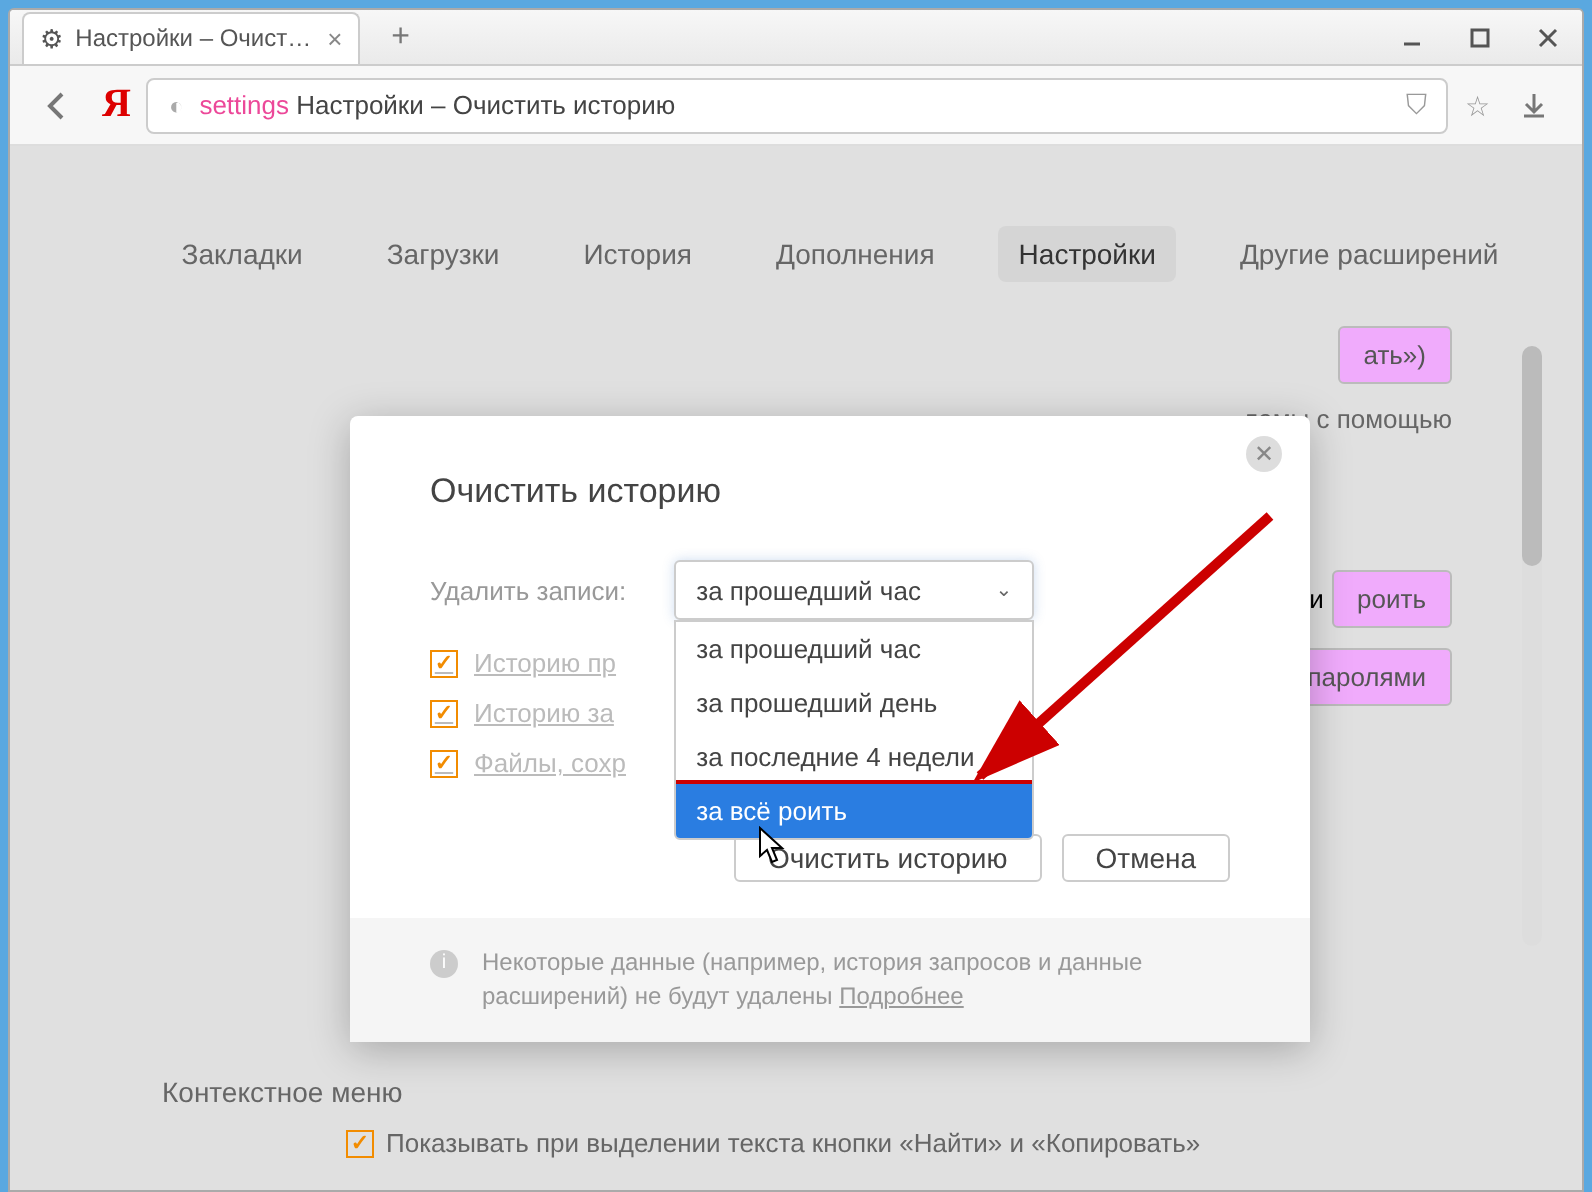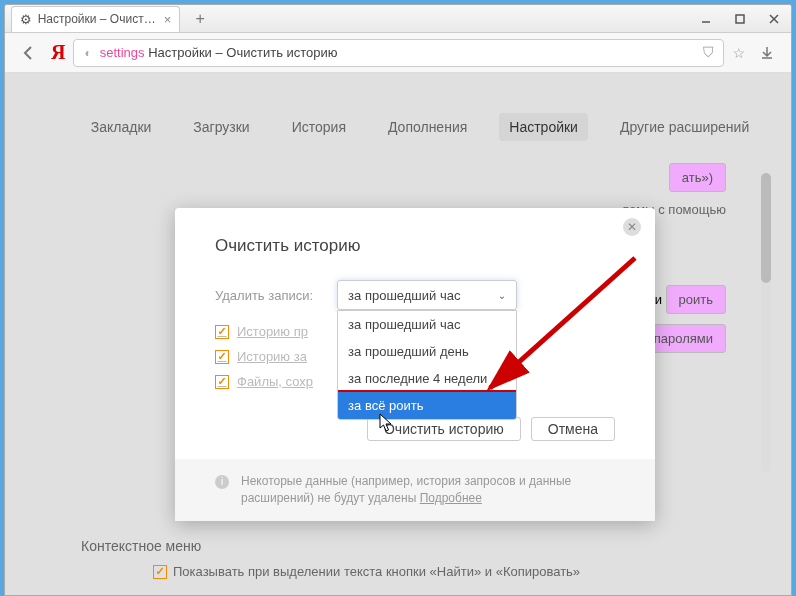--- a/index.html
+++ b/index.html
@@ -131,21 +131,21 @@
           </div>
         <div style="height:60px"></div>
         <label class="grp" style="text-align:left">Пароли и</label>
         <div class="bg-btn">роить</div><br>
         <div class="bg-btn">паролями</div>
       </div>
     </div>
 
     <div class="ctxmenu-section">
       <label class="grp" style="color:#666;font-size:14px;display:block;margin-bottom:10px">Контекстное меню</label>
-      <div class="bg-line" style="margin-left:72px">
+      <div class="bg-line" style="margin-left:92px">
         <span class="chk"></span>
         <span>Показывать при выделении текста кнопки «Найти» и «Копировать»</span>
       </div>
     </div>
 
     <div class="dialog">
       <div class="dialog-close">✕</div>
       <div class="dialog-body">
         <div class="dialog-title">Очистить историю</div>
         <div class="row">

